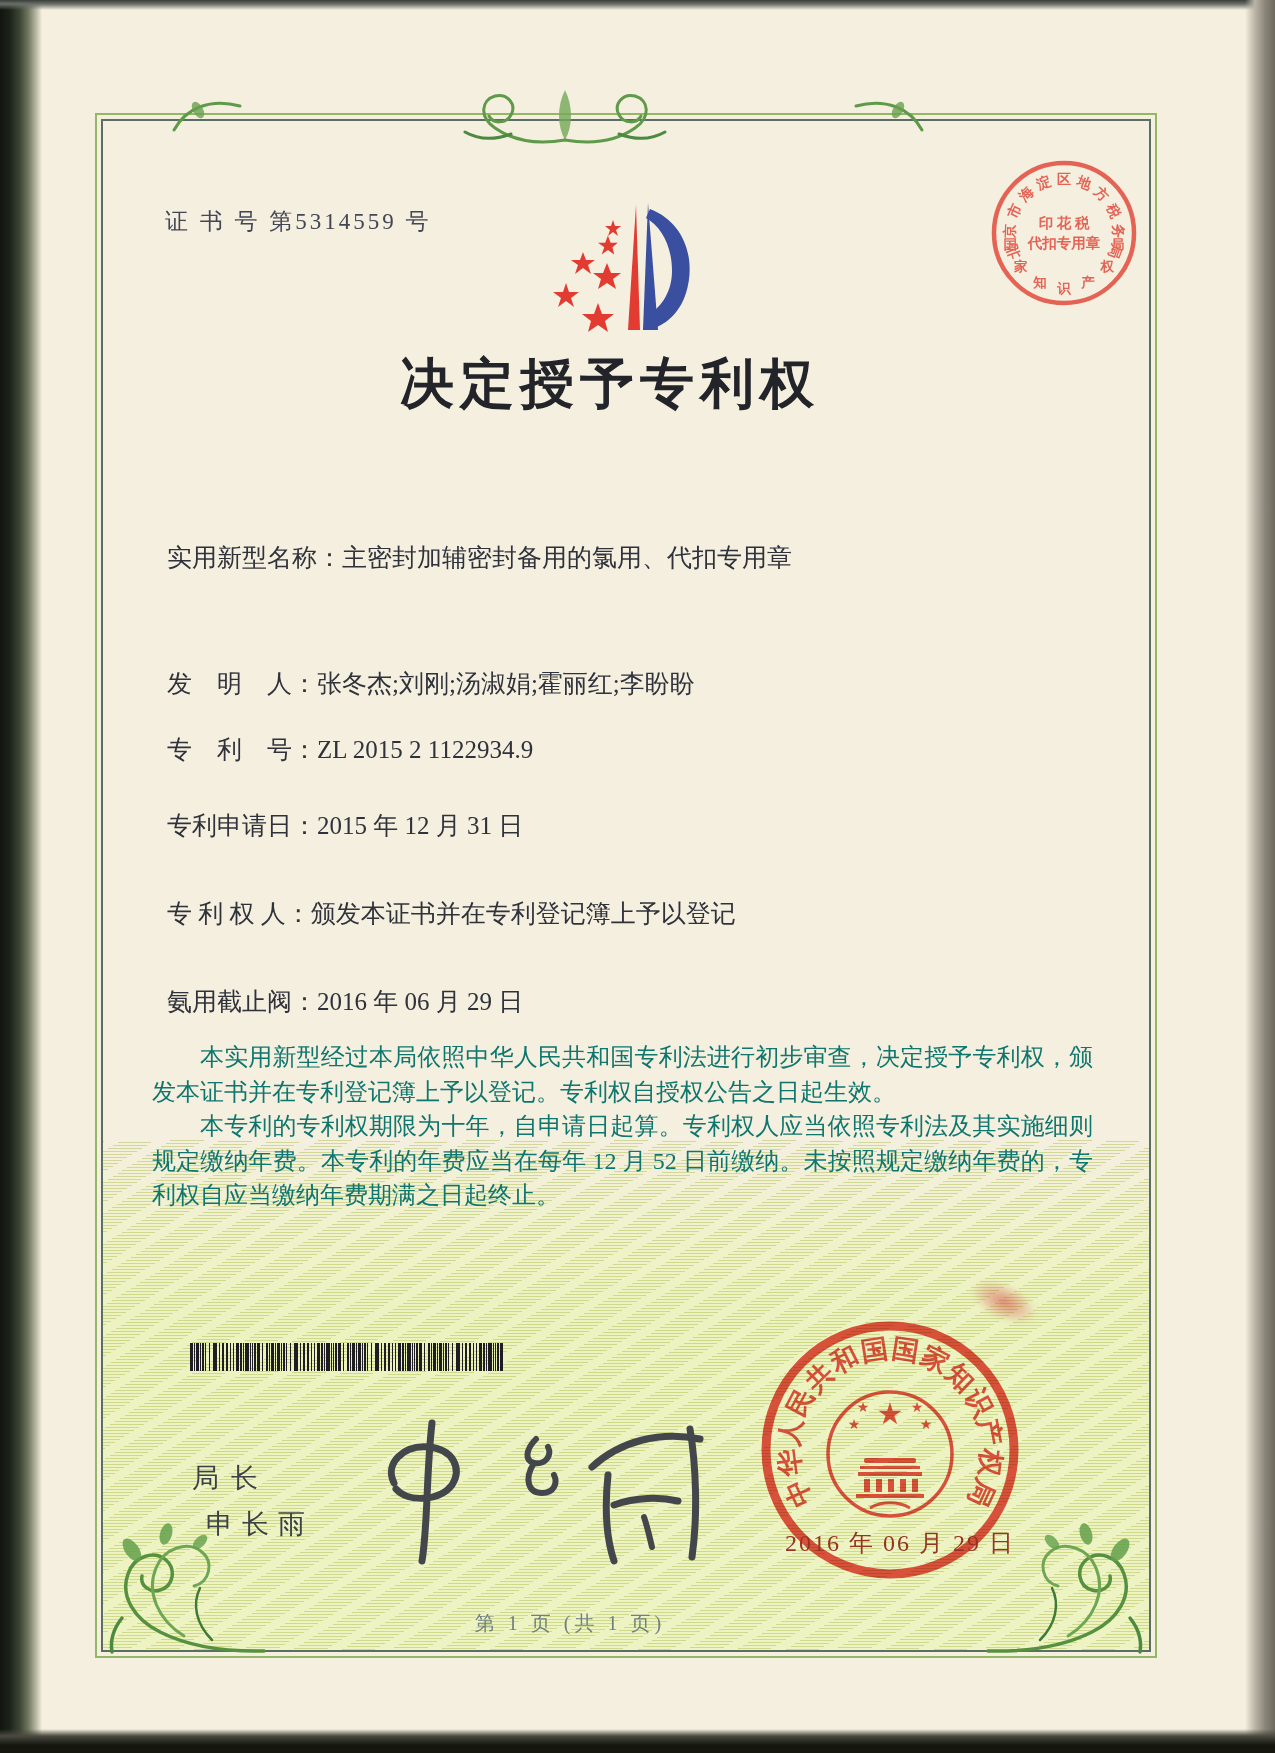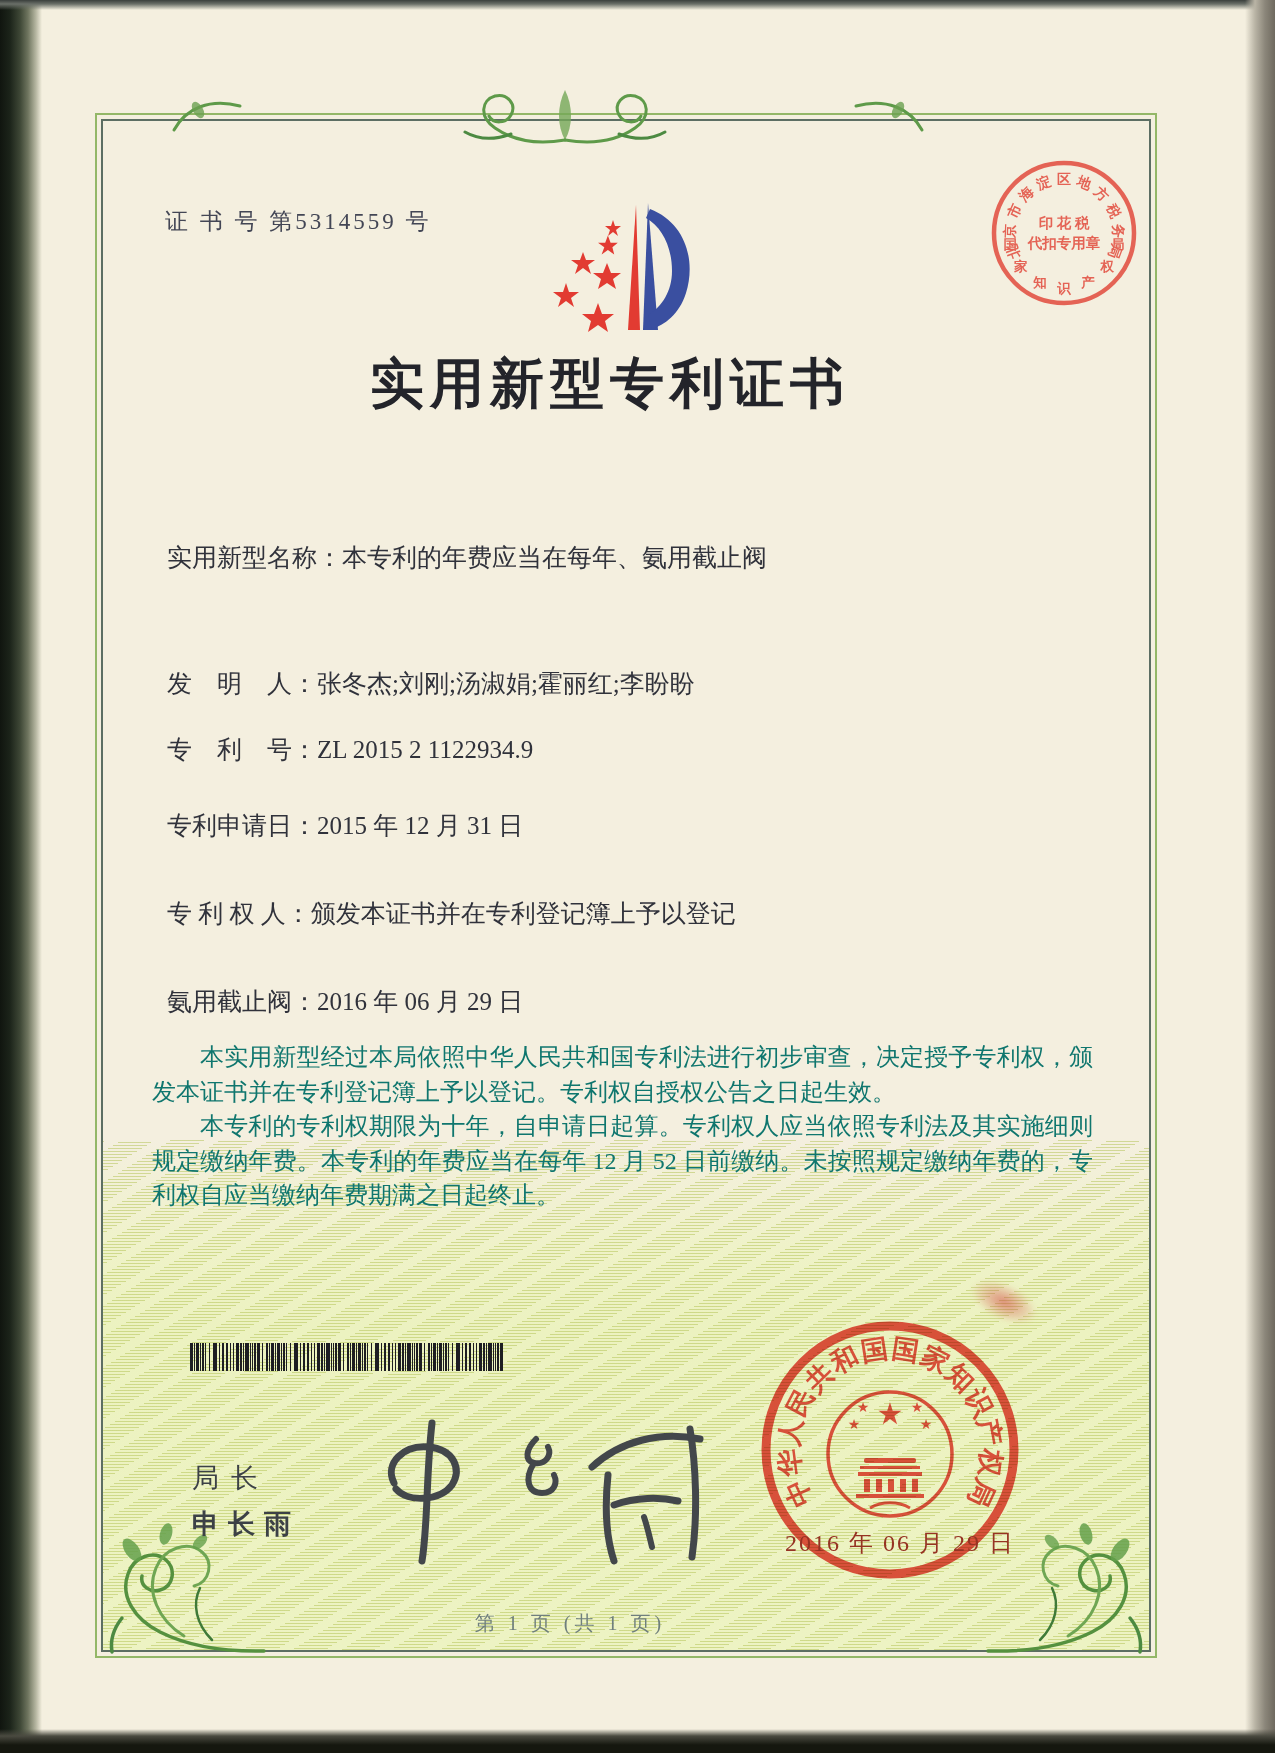--- a/index.html
+++ b/index.html
@@ -28,22 +28,22 @@
          letter-spacing:6px;color:#23242a;z-index:5;}
   .field{left:167px;font-size:25px;color:#30323b;z-index:5;white-space:nowrap;}
   .f0{top:541px;} .f1{top:667px;} .f2{top:721px;margin-top:12px;} .f3{top:809px;} .f4{top:897px;} .f5{top:985px;}
   .paras{left:152px;top:1040px;width:941px;font-size:24px;line-height:34.5px;
          color:#0f766e;text-align:justify;z-index:5;}
   .paras p{margin:0;text-indent:2em;}
   .barcode{left:190px;top:1343px;width:318px;height:28px;z-index:5;}
   .barcode i{position:absolute;top:0;bottom:0;background:#1d1d22;}
   .sig-title{left:192px;top:1460px;font-size:27px;letter-spacing:12px;color:#3c4146;
              font-family:"Liberation Sans","DejaVu Sans",sans-serif;z-index:5;}
-  .sig-name{left:192px;top:1506px;font-size:27px;letter-spacing:9px;color:#3c4146;
-            font-family:"Liberation Sans","DejaVu Sans",sans-serif;z-index:5;font-weight:bold;}
+  .sig-name{left:206px;top:1506px;font-size:27px;letter-spacing:9px;color:#3c4146;
+            font-family:"Liberation Sans","DejaVu Sans",sans-serif;z-index:5;}
   .autograph{left:360px;top:1405px;z-index:6;}
   .seal{left:752px;top:1312px;z-index:7;mix-blend-mode:multiply;opacity:.92;}
   .seal-date{left:765px;top:1527px;width:270px;text-align:center;font-size:24px;
              letter-spacing:2px;color:#963323;z-index:8;}
   .tax-stamp{left:986px;top:155px;z-index:7;mix-blend-mode:multiply;opacity:.9;}
   .footer{left:400px;top:1610px;width:340px;text-align:center;font-size:20px;
           letter-spacing:4px;color:#6f7f7d;z-index:5;}
   .smudge{left:968px;top:1284px;width:72px;height:36px;z-index:6;filter:blur(2px);
           transform:rotate(25deg);
           background:radial-gradient(ellipse at center,rgba(205,45,45,.5) 0,rgba(205,45,45,0) 70%);}
@@ -135,24 +135,24 @@
     <text x="128.74340152243906" y="96.46908773958612" fill="#ee5a50" font-size="14" font-weight="bold" text-anchor="middle" dominant-baseline="central" transform="rotate(110 128.74340152243906 96.46908773958612)">局</text>
     <text x="24.201881959640687" y="89.43514299497674" fill="#ee5a50" font-size="13.5" font-weight="bold" text-anchor="middle" dominant-baseline="central">国</text>
     <text x="34.65940855163028" y="111.86138114291118" fill="#ee5a50" font-size="13.5" font-weight="bold" text-anchor="middle" dominant-baseline="central">家</text>
     <text x="53.88958692660073" y="127.43367254645418" fill="#ee5a50" font-size="13.5" font-weight="bold" text-anchor="middle" dominant-baseline="central">知</text>
     <text x="77.99999999999999" y="133" fill="#ee5a50" font-size="13.5" font-weight="bold" text-anchor="middle" dominant-baseline="central">识</text>
     <text x="102.11041307339926" y="127.43367254645419" fill="#ee5a50" font-size="13.5" font-weight="bold" text-anchor="middle" dominant-baseline="central">产</text>
     <text x="121.34059144836968" y="111.86138114291123" fill="#ee5a50" font-size="13.5" font-weight="bold" text-anchor="middle" dominant-baseline="central">权</text>
     <text x="131.7981180403593" y="89.43514299497679" fill="#ee5a50" font-size="13.5" font-weight="bold" text-anchor="middle" dominant-baseline="central">局</text>
   </svg>
 
-<div class="abs title">实用新型专利证书</div>
+<div class="abs title">决定授予专利权</div>
 
 <div class="abs field f0">
-  <span>实用新型名称：</span><span>本专利的年费应当在每年、氨用截止阀</span>
+  <span>实用新型名称：</span><span>主密封加辅密封备用的氯用、代扣专用章</span>
 </div>
 <div class="abs field f1">
   <span>发　明　人：</span><span>张冬杰;刘刚;汤淑娟;霍丽红;李盼盼</span>
 </div>
 <div class="abs field f2">
   <span>专　利　号：</span><span>ZL 2015 2 1122934.9</span>
 </div>
 <div class="abs field f3">
   <span>专利申请日：</span><span>2015 年 12 月 31 日</span>
 </div>

